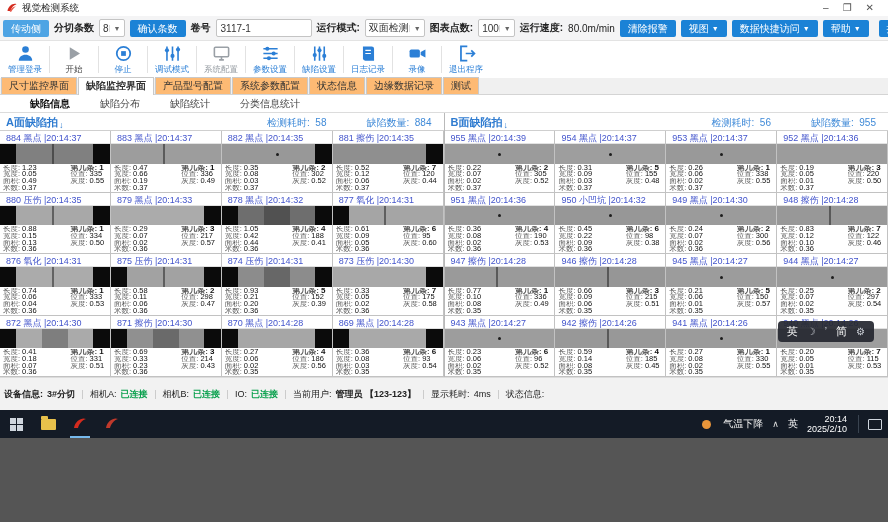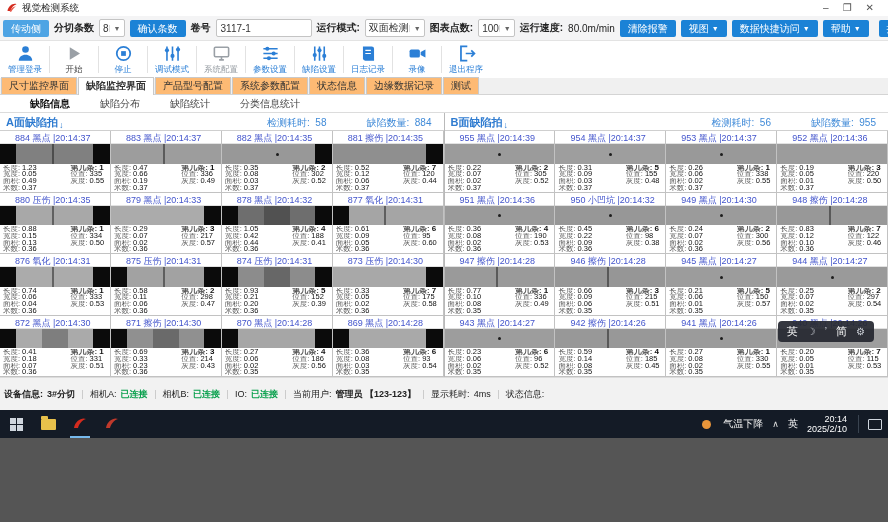--- a/index.html
+++ b/index.html
@@ -56,21 +56,21 @@
   .panel:last-child{border-right:none;}
   .panel-h{height:18px;display:flex;align-items:flex-end;padding:0 6px;border-bottom:1px solid #cfcfcf;flex:0 0 auto;}
   .panel-title{color:#2e7bd0;font-weight:bold;font-size:11px;}
   .panel-arrow{color:#2e7bd0;font-size:9px;margin-left:1px;}
   .panel-mid{margin-left:auto;margin-right:40px;color:#3f8ad8;font-size:10px;}
   .panel-cnt{color:#3f8ad8;font-size:10px;margin-right:6px;}
   .grid{flex:1;display:grid;grid-template-columns:repeat(4,1fr);grid-template-rows:repeat(4,1fr);
         gap:0;min-height:0;}
   .cell{border:1px solid #c2c2c2;border-top:none;border-left:none;display:flex;flex-direction:column;min-height:0;
         background:#fff;cursor:pointer;}
-  .cell-h{height:13px;flex:0 0 auto;font-size:9px;color:#4254cc;padding:1px 3px 0 15px;white-space:nowrap;
+  .cell-h{height:13px;flex:0 0 auto;font-size:9px;color:#4254cc;padding:1px 3px 0 6px;white-space:nowrap;
           overflow:hidden;border-bottom:1px solid #e2e2e2;}
   .cell-img{flex:1;position:relative;min-height:0;overflow:hidden;}
   .bar-l,.bar-r{position:absolute;top:0;bottom:0;width:15%;background:#0b0b0b;}
   .bar-l{left:0;} .bar-r{right:0;}
   .mark-dot{position:absolute;width:3px;height:3px;border-radius:50%;background:#1d1d1d;left:49%;top:44%;}
   .mark-vline{position:absolute;top:0;bottom:0;width:2px;left:47%;background:rgba(25,25,25,.5);}
   .mark-band{position:absolute;top:0;bottom:0;width:24%;left:38%;background:rgba(0,0,0,.26);}
   .cell-info{flex:0 0 auto;height:28px;display:flex;padding:1px 3px;font-size:7.5px;line-height:6.8px;color:#333;gap:28px;}
   .col-l{width:52%;} .col-r{width:48%;}
   .info-row{white-space:nowrap;overflow:hidden;}

